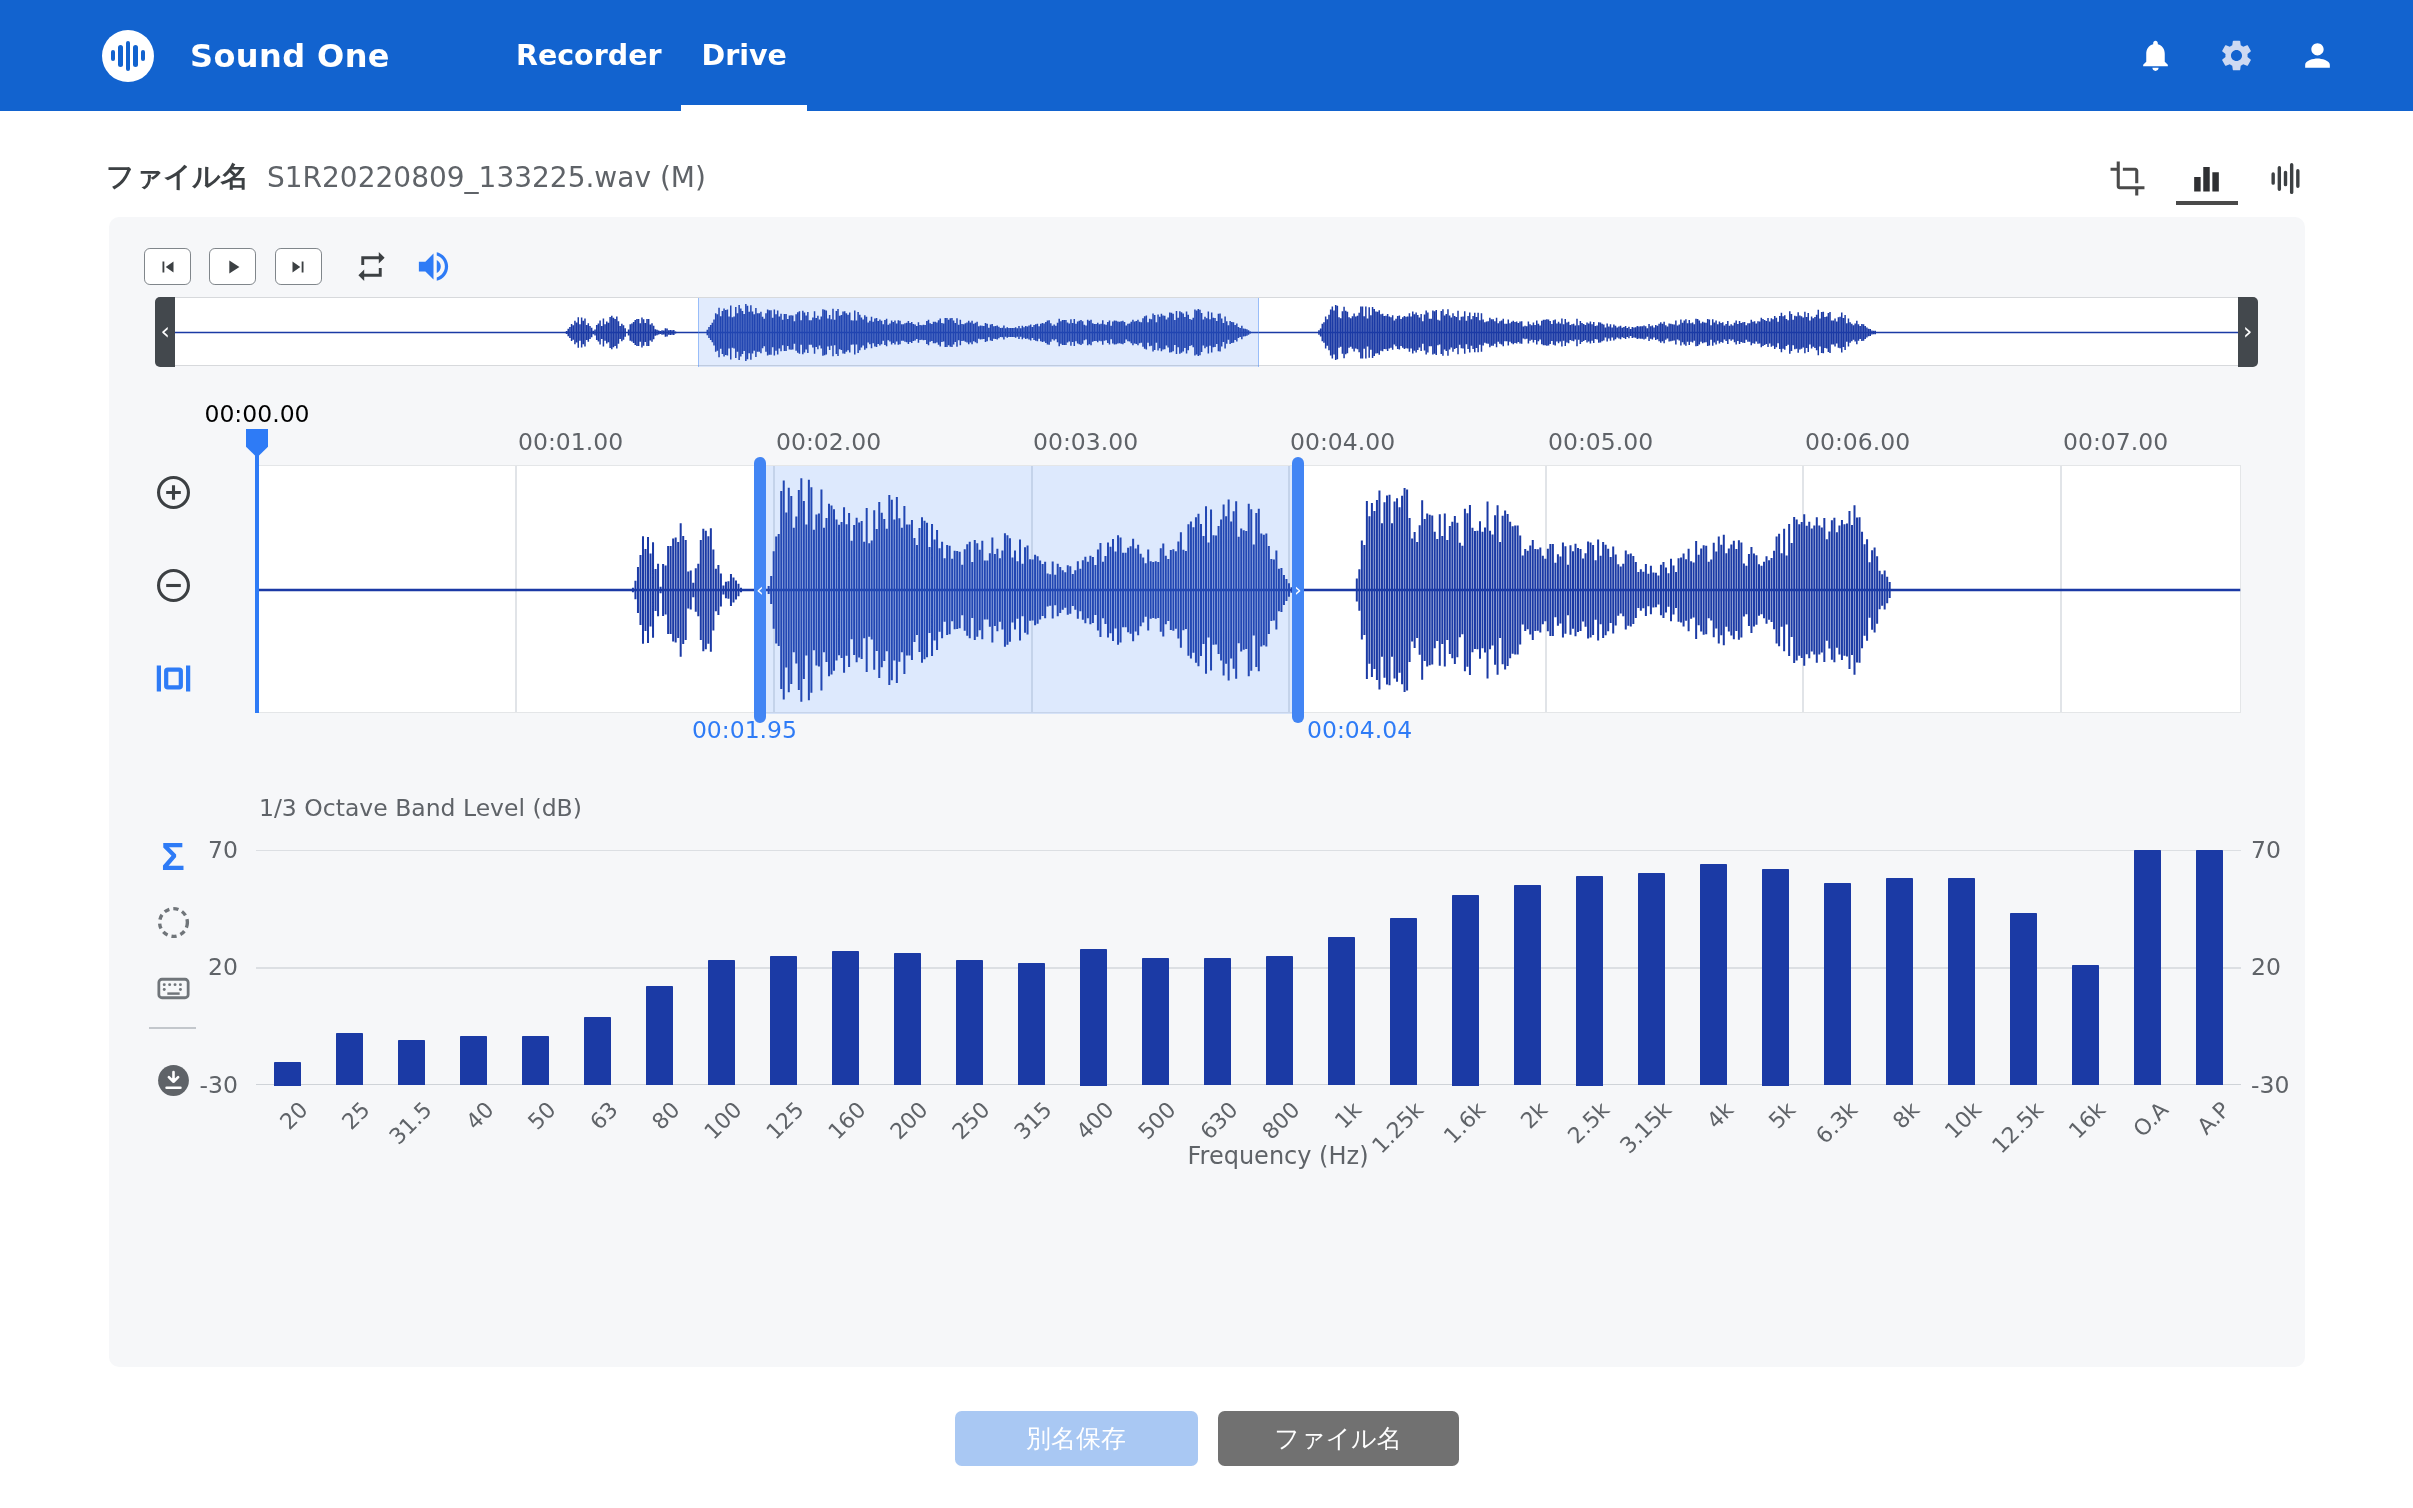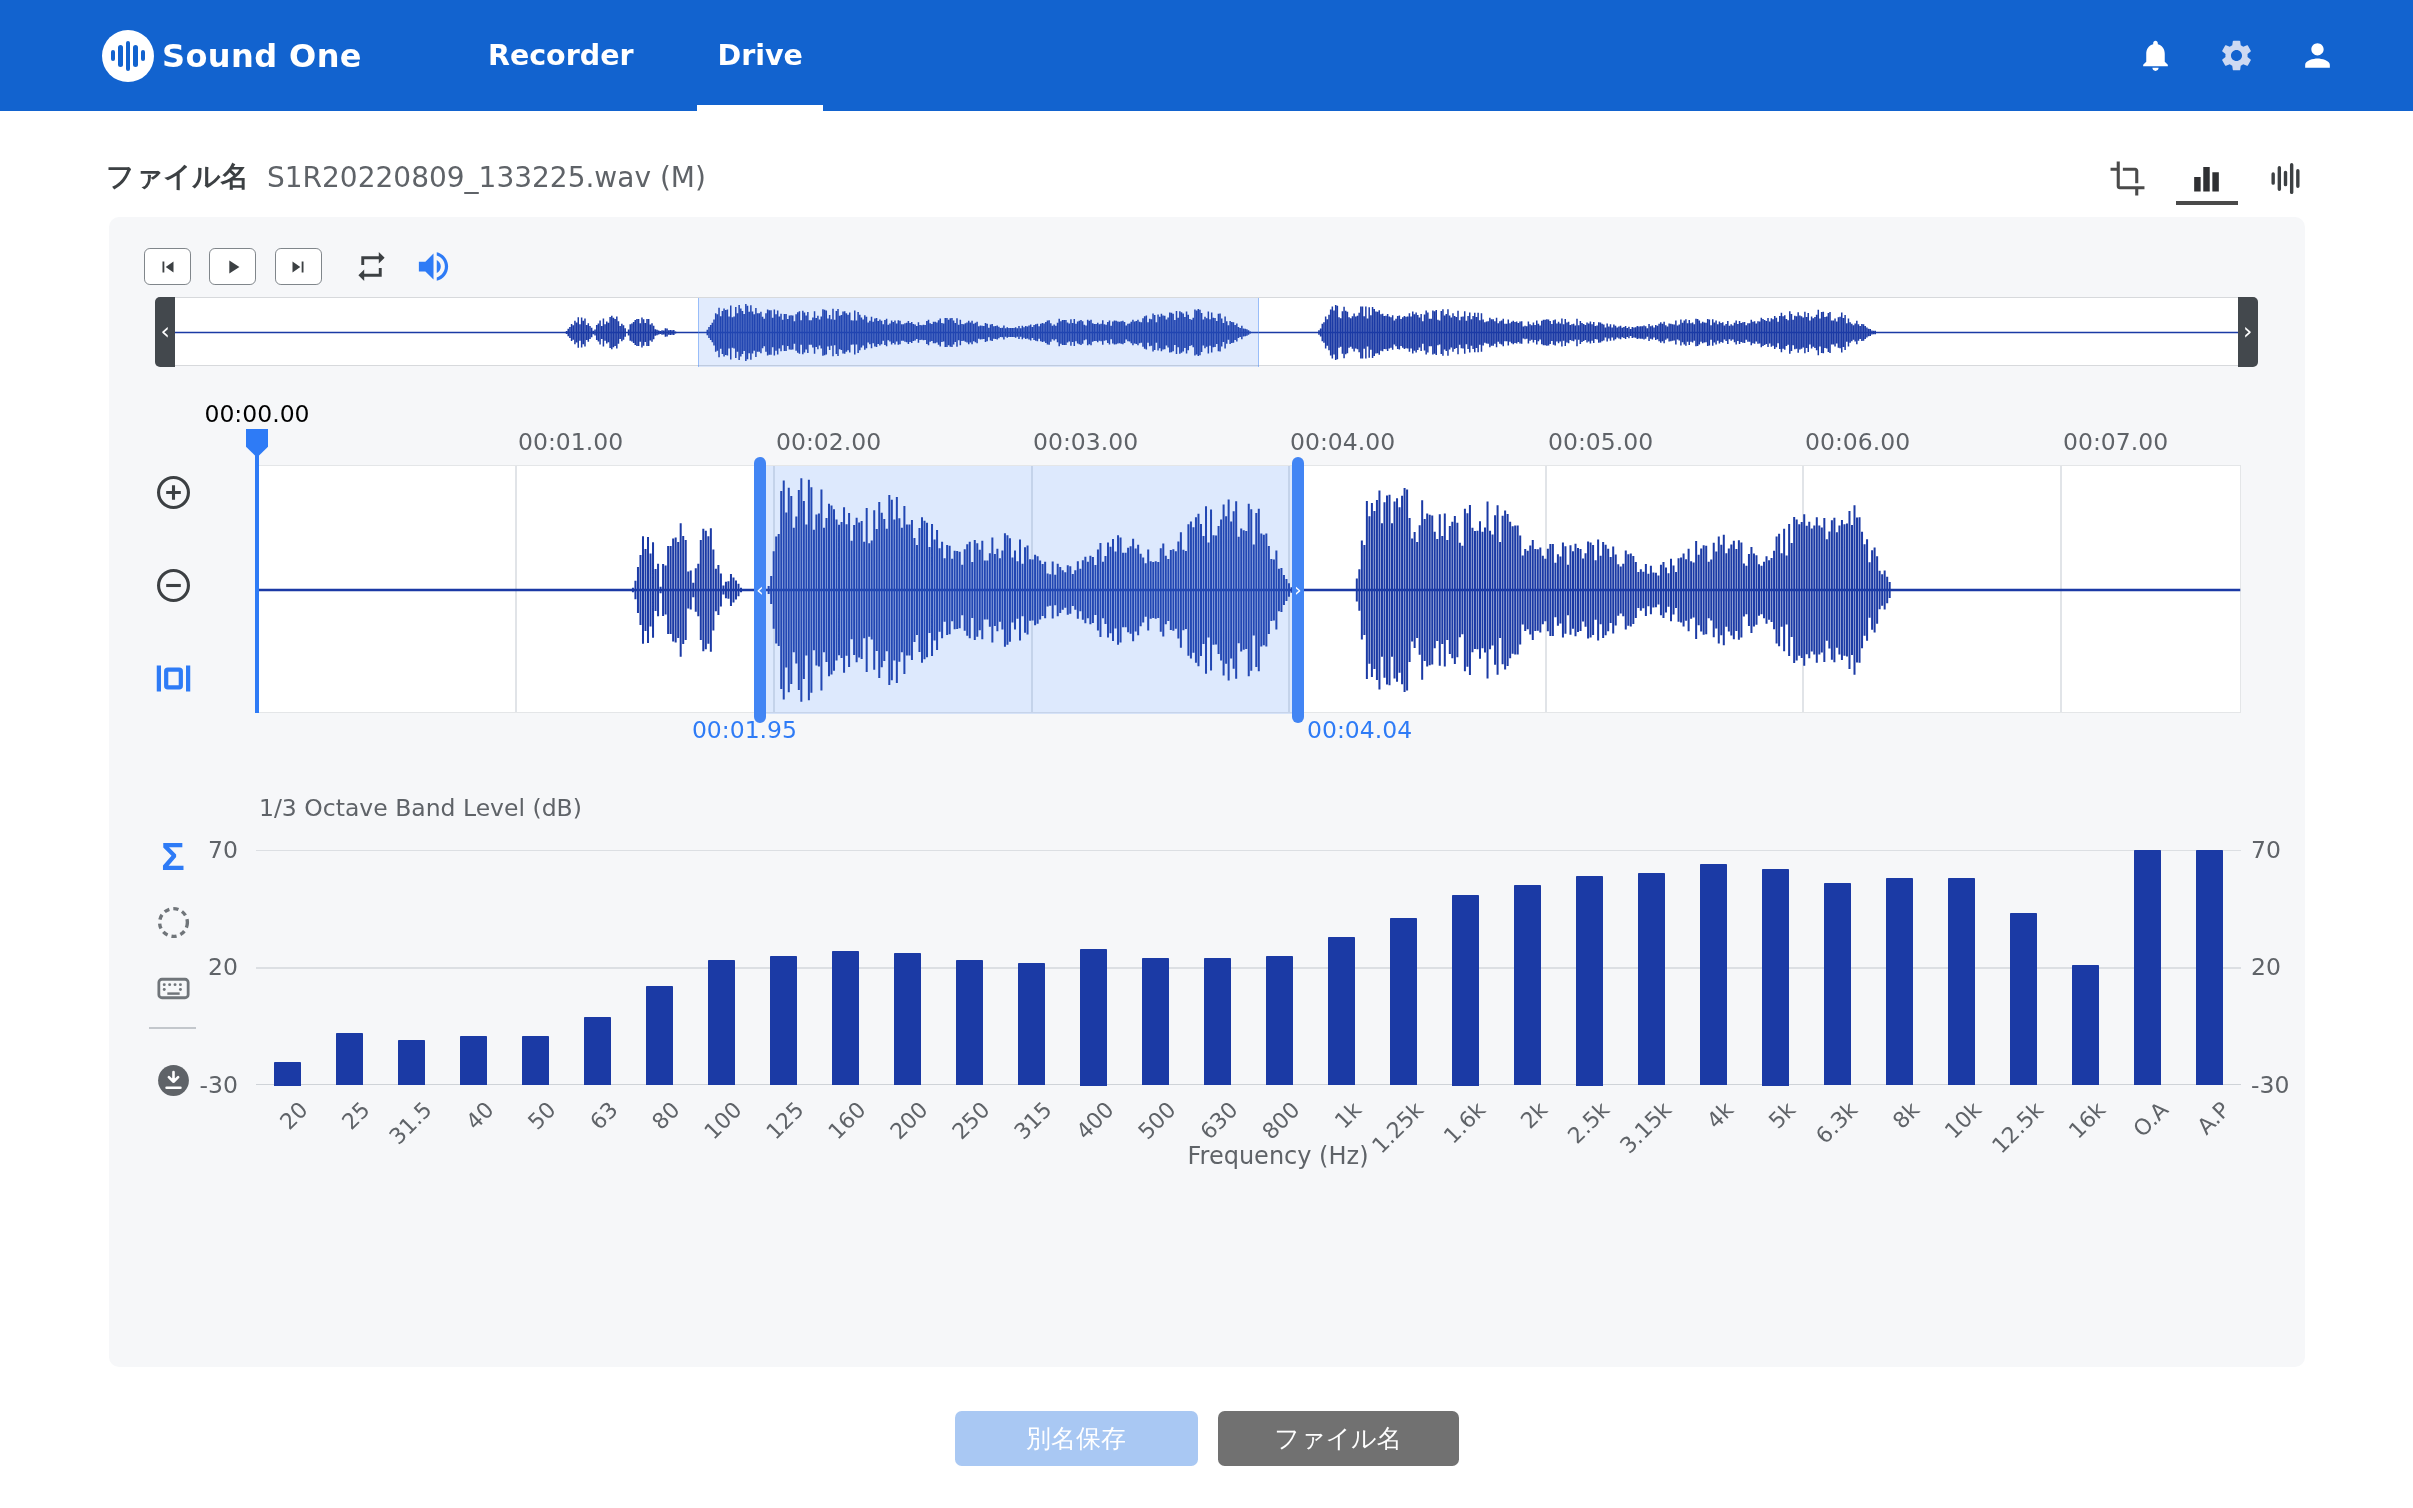--- a/index.html
+++ b/index.html
@@ -1,26 +1,26 @@
 <!DOCTYPE html>
 <html style="font-size:13.4px"><head>
 <meta charset="utf-8">
 <style>
   *{margin:0;padding:0;box-sizing:border-box;}
   html,body{width:2413px;height:1508px;background:#ffffff;overflow:hidden;position:relative;
     font-family:"DejaVu Sans","Liberation Sans",sans-serif;}
 
   
   .navbar{position:absolute;top:0;left:0;width:2413px;height:111px;background:#1263cf;display:flex;align-items:center;}
-  .brand{display:flex;align-items:center;margin-left:102px;gap:8px;justify-content:center;}
+  .brand{display:flex;align-items:center;margin-left:102px;gap:36px;justify-content:center;}
   .logo{width:52px;height:52px;border-radius:50%;background:#fff;display:flex;align-items:center;justify-content:center;gap:3.4px;}
   .logo i{display:block;width:4.2px;background:#1263cf;border-radius:2.5px;}
   .logo .b1{height:11.7px;} .logo .b2{height:22px;} .logo .b3{height:30px;} .logo .b4{height:22px;} .logo .b5{height:11.7px;}
   .brand-text{color:#fff;font-size:32px;font-weight:bold;letter-spacing:0.4px;}
-  .nav-items{display:flex;margin-left:126px;gap:84px;height:111px;align-items:center;}
+  .nav-items{display:flex;margin-left:126px;gap:40px;height:111px;align-items:center;}
   .nav-item{color:#fff;font-size:28.5px;font-weight:600;position:relative;height:111px;display:flex;align-items:center;cursor:pointer;}
   .nav-item.active::after{content:"";position:absolute;left:50%;transform:translateX(-50%);bottom:0;width:126px;height:5.9px;background:#fff;}
   .nav-icons{position:absolute;right:77px;top:0;height:111px;display:flex;align-items:center;gap:44px;}
   .nav-icons svg{width:37px;height:37px;display:block;cursor:pointer;}
 
   
   .file-row{position:absolute;top:147px;left:106px;height:60px;display:flex;align-items:center;}
   .file-label{font-size:28px;font-weight:bold;color:#3c4043;}
   .file-name{font-size:28px;color:#5f6368;margin-left:18.4px;}
   .view-switch{position:absolute;right:104px;top:158px;display:flex;gap:32px;}

